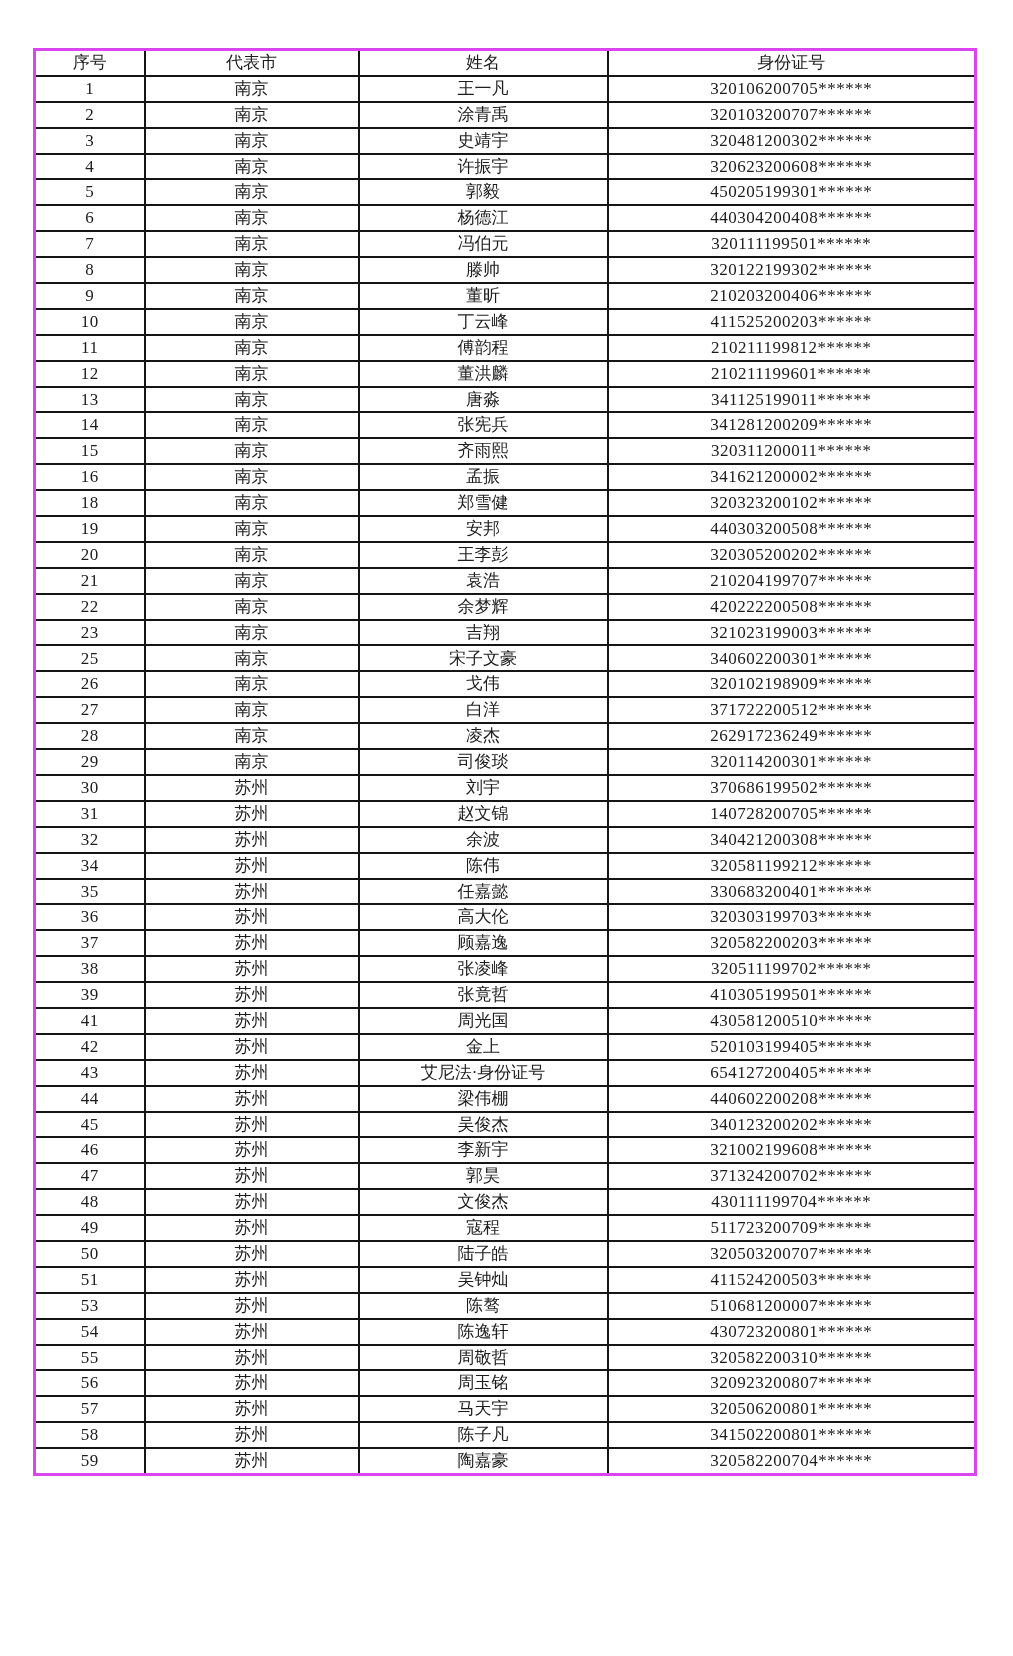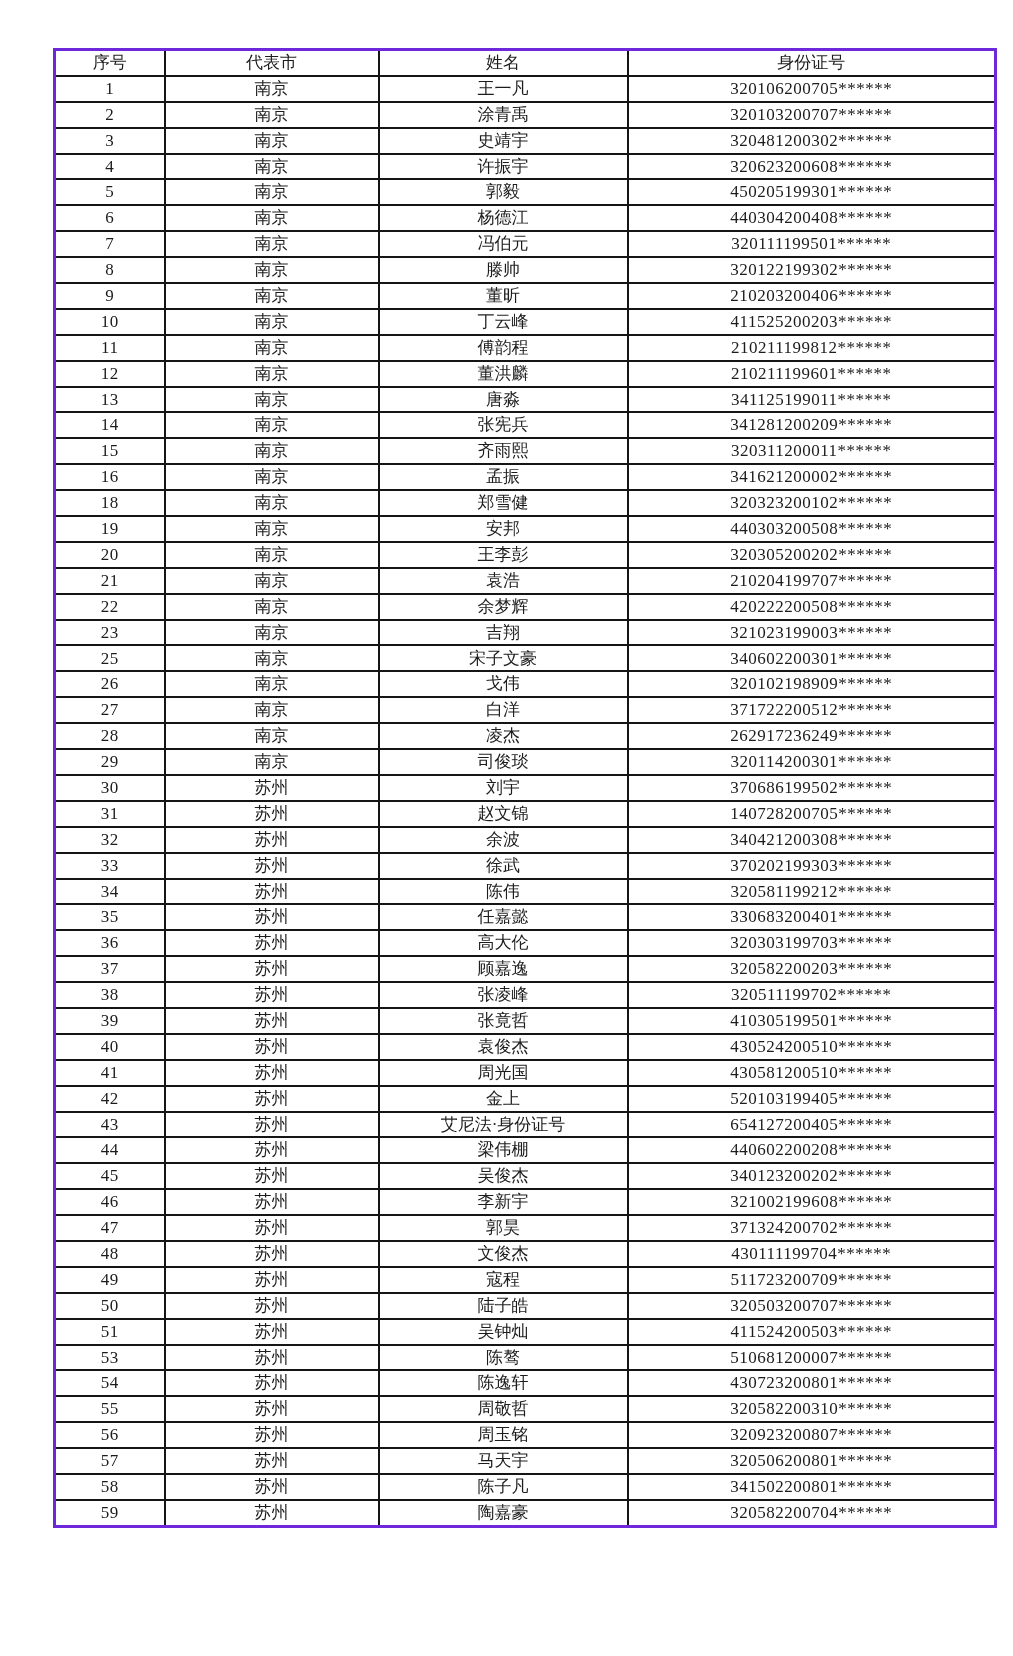--- a/index.html
+++ b/index.html
@@ -31,22 +31,21 @@
     text-align: center;
     vertical-align: middle;
     height: 23.9px;
     padding: 0;
     line-height: 1.05;
     font-weight: normal;
     white-space: nowrap;
     overflow: hidden;
   }
   table.roster {
-    border: 3px solid #6d28d9;
-    margin-left: 20px;
+    border: 3px solid #d946ef;
   }
   table.roster td.id-cell,
   table.roster td.serial-cell {
     letter-spacing: 0.5px;
   }
 </style>
 </head>
 <body>
 
 <div class="page">
@@ -240,26 +239,20 @@
           <td class="name-cell">赵文锦</td>
           <td class="id-cell">140728200705******</td>
         </tr>
         <tr>
           <td class="serial-cell">32</td>
           <td class="city-cell">苏州</td>
           <td class="name-cell">余波</td>
           <td class="id-cell">340421200308******</td>
         </tr>
         <tr>
-          <td class="serial-cell">33</td>
-          <td class="city-cell">苏州</td>
-          <td class="name-cell">徐武</td>
-          <td class="id-cell">370202199303******</td>
-        </tr>
-        <tr>
           <td class="serial-cell">34</td>
           <td class="city-cell">苏州</td>
           <td class="name-cell">陈伟</td>
           <td class="id-cell">320581199212******</td>
         </tr>
         <tr>
           <td class="serial-cell">35</td>
           <td class="city-cell">苏州</td>
           <td class="name-cell">任嘉懿</td>
           <td class="id-cell">330683200401******</td>
@@ -280,26 +273,20 @@
           <td class="serial-cell">38</td>
           <td class="city-cell">苏州</td>
           <td class="name-cell">张凌峰</td>
           <td class="id-cell">320511199702******</td>
         </tr>
         <tr>
           <td class="serial-cell">39</td>
           <td class="city-cell">苏州</td>
           <td class="name-cell">张竟哲</td>
           <td class="id-cell">410305199501******</td>
-        </tr>
-        <tr>
-          <td class="serial-cell">40</td>
-          <td class="city-cell">苏州</td>
-          <td class="name-cell">袁俊杰</td>
-          <td class="id-cell">430524200510******</td>
         </tr>
         <tr>
           <td class="serial-cell">41</td>
           <td class="city-cell">苏州</td>
           <td class="name-cell">周光国</td>
           <td class="id-cell">430581200510******</td>
         </tr>
         <tr>
           <td class="serial-cell">42</td>
           <td class="city-cell">苏州</td>

